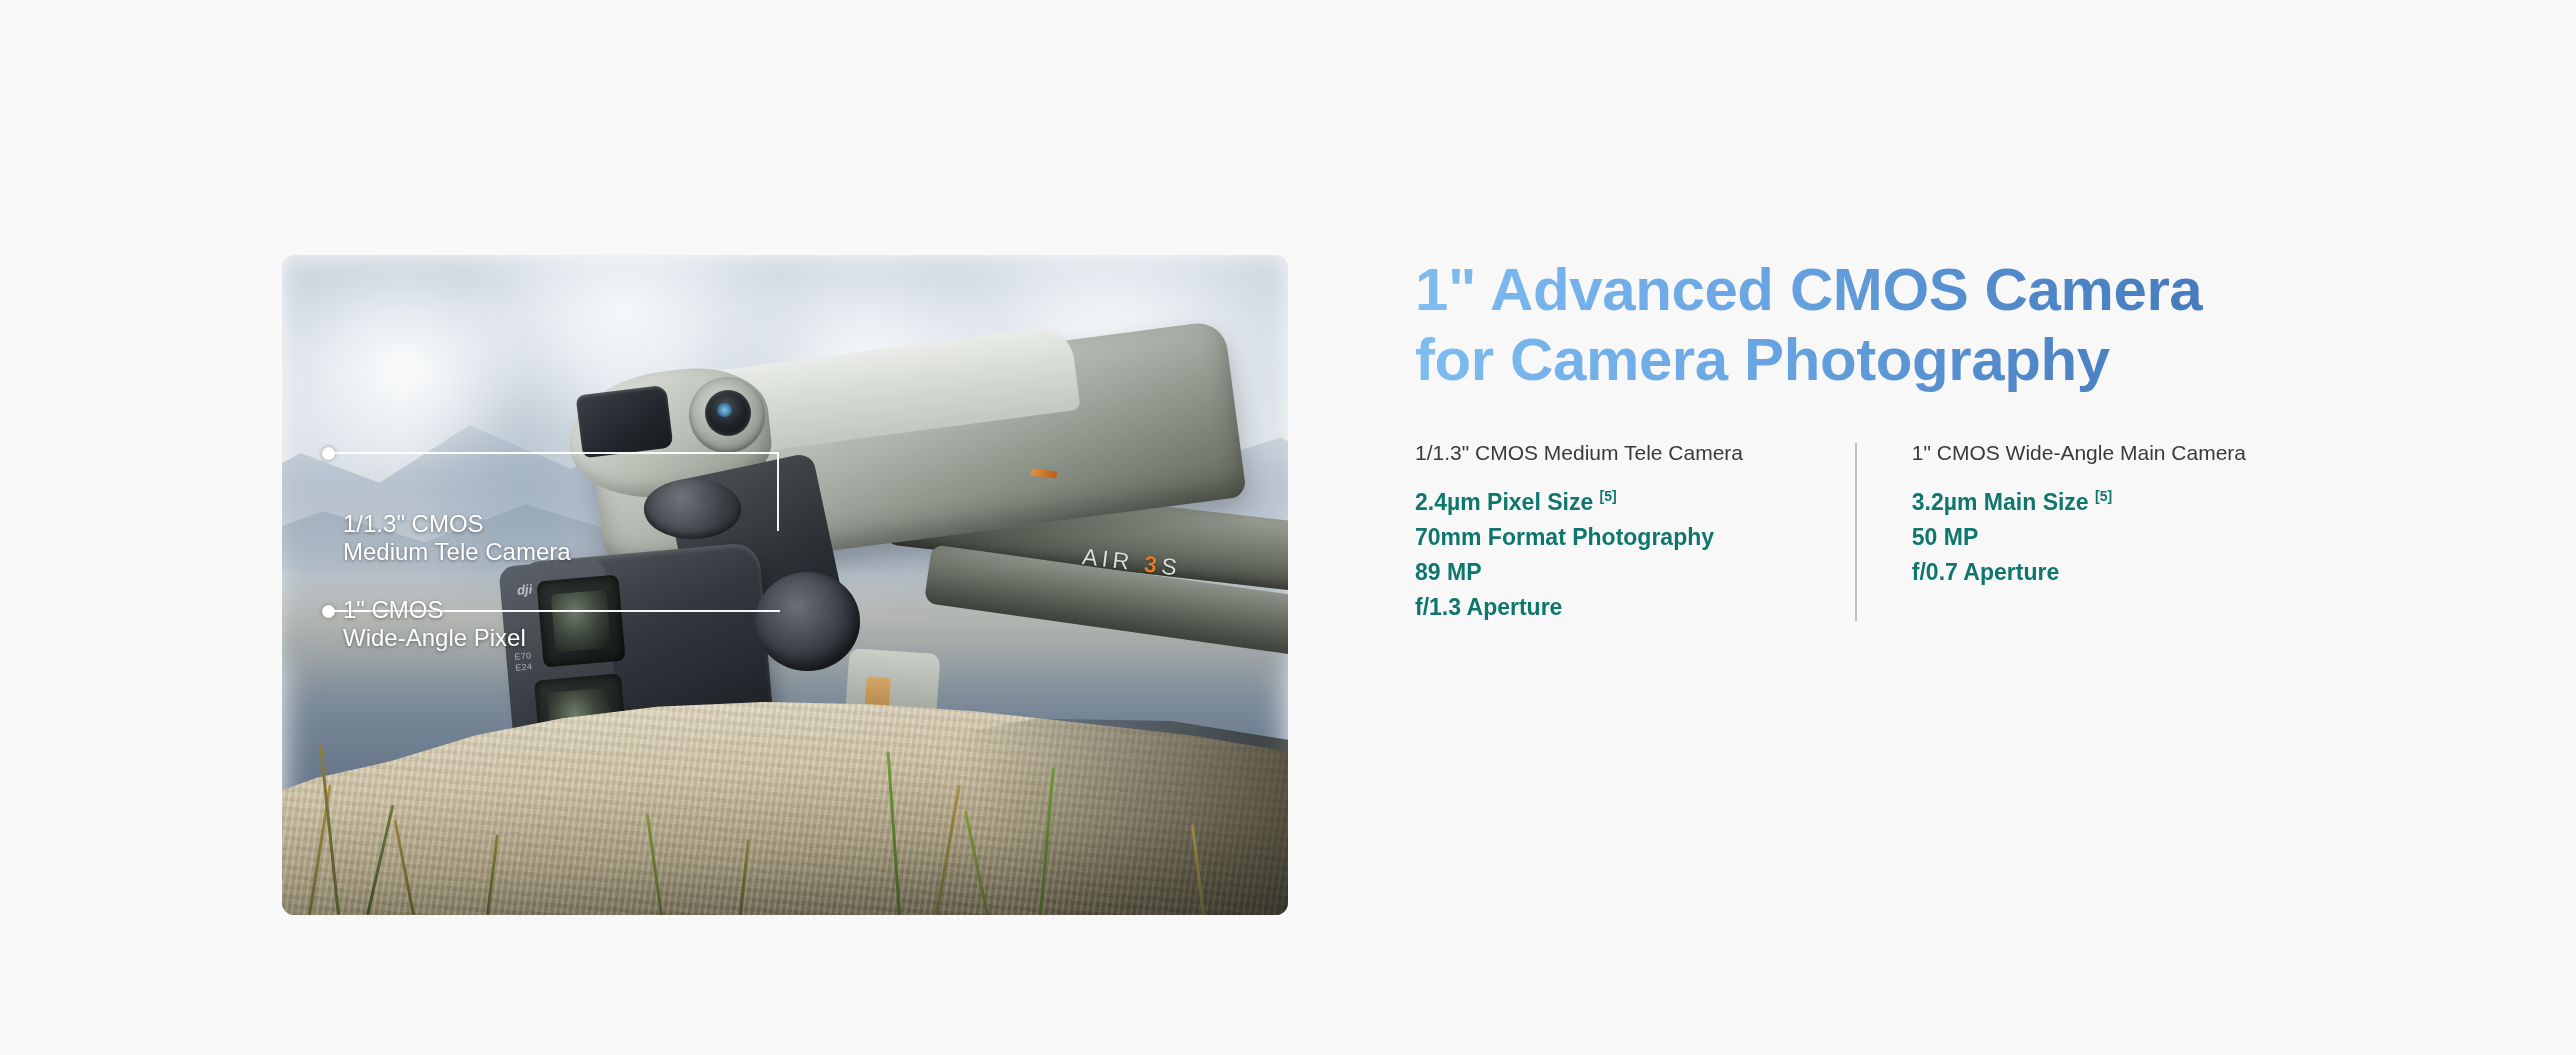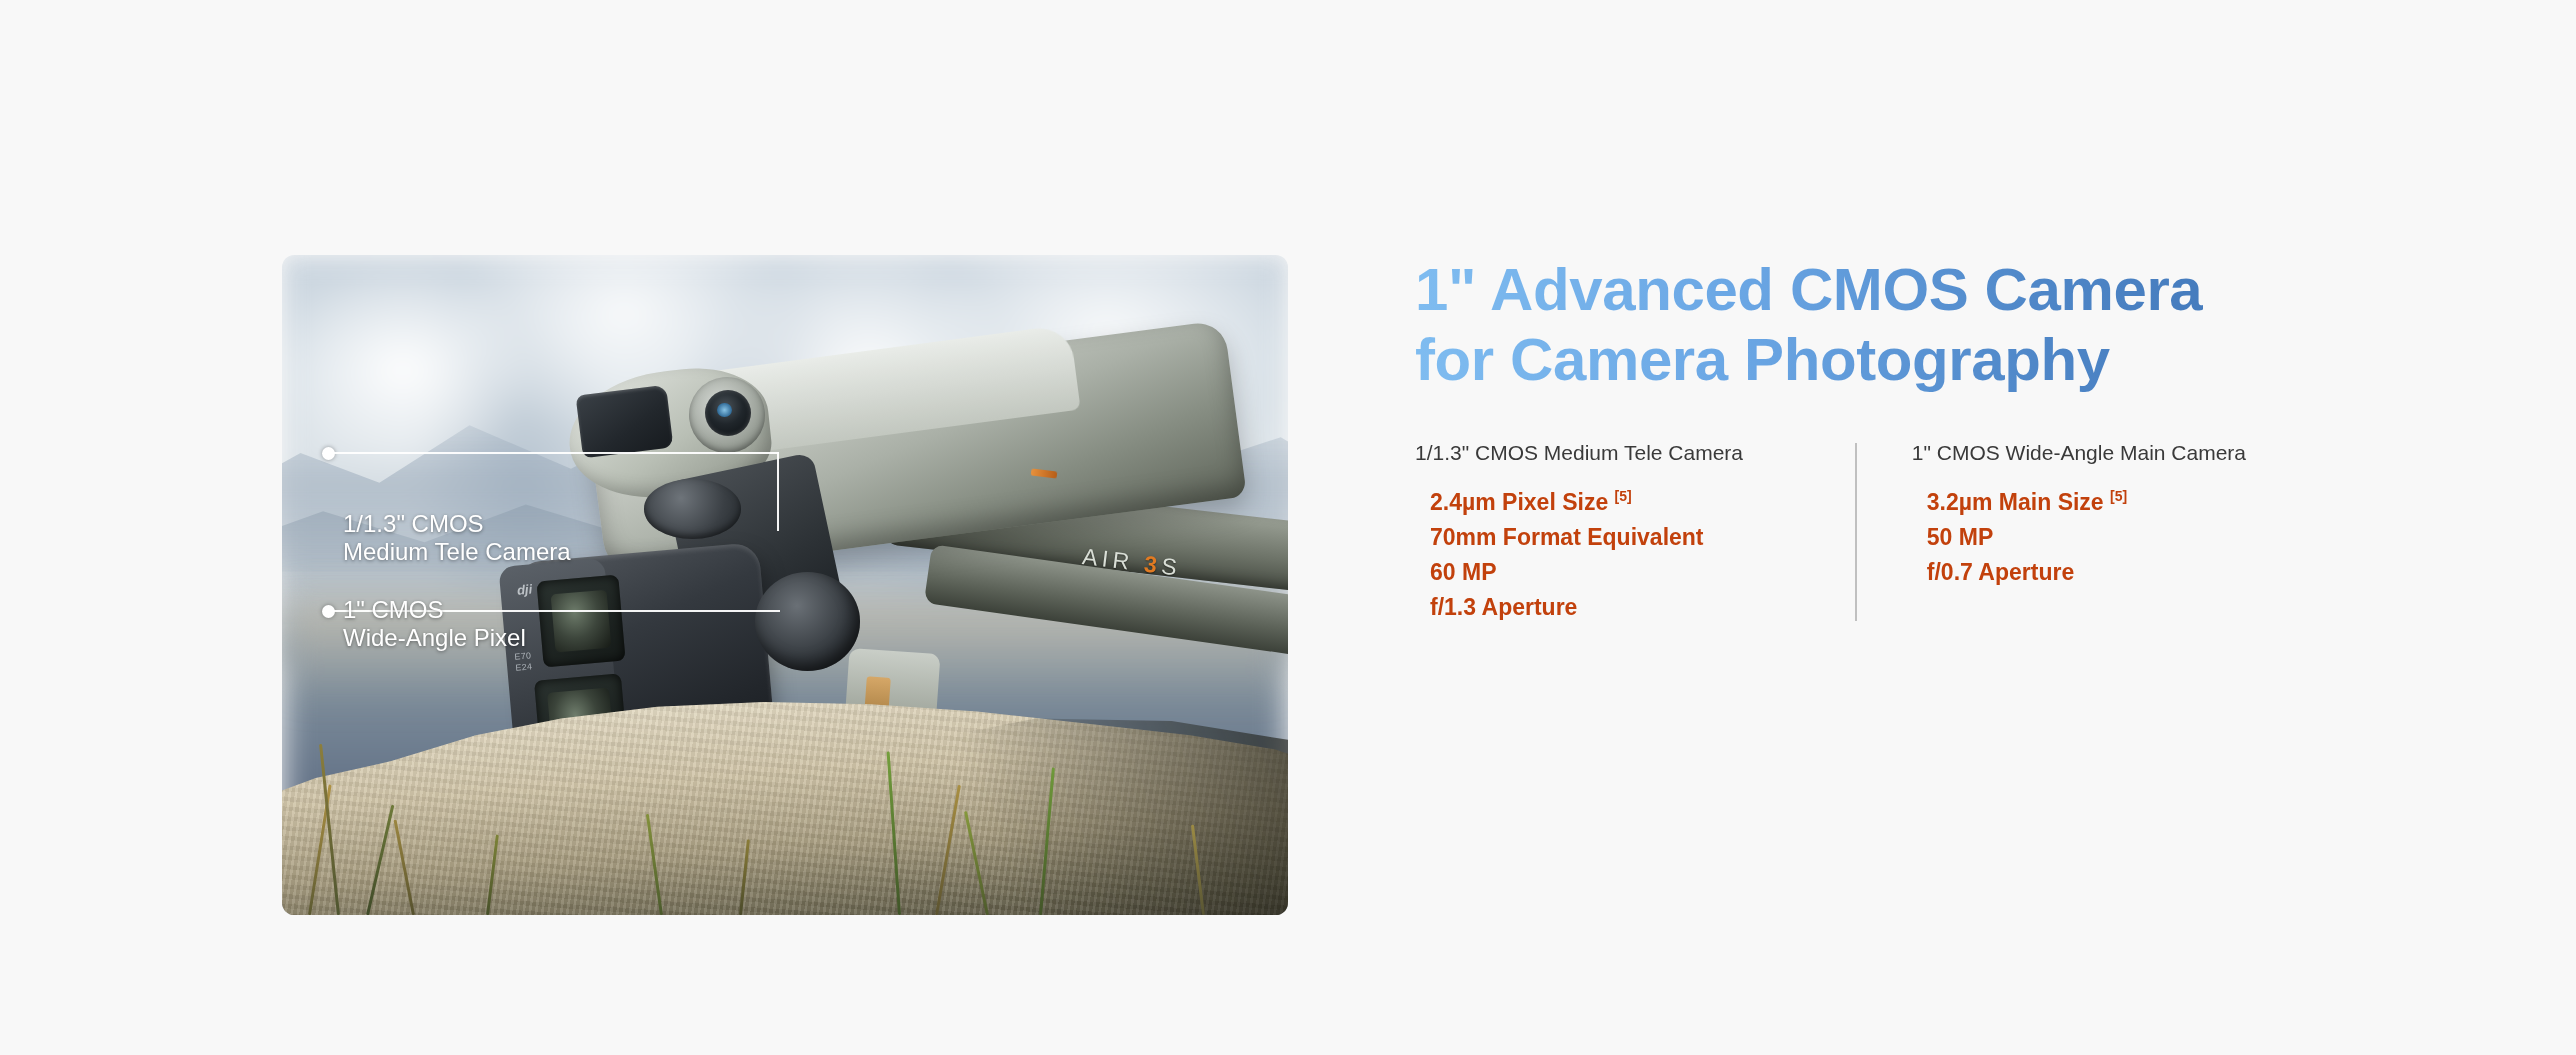--- a/index.html
+++ b/index.html
@@ -314,24 +314,23 @@
   .spec-title{
     font-size:21px;
     color:#3a3a3a;
     font-weight:400;
     margin-bottom:19.4px;
     white-space:nowrap;
   }
   .spec-item{
     font-size:23px;
     font-weight:700;
-    color:#c2410c;
+    color:#0f766e;
     line-height:1.52;
     white-space:nowrap;
-    margin-left:15px;
   }
   .spec-item sup{ font-size:14px; vertical-align:super; font-weight:700; }
 </style>
 </head>
 <body>
 
 <div class="section">
 
   <div class="photo-wrap">
 
@@ -425,24 +424,24 @@
 
     <div class="specs">
 
       <div class="spec-col">
         <div class="spec-title">1/1.3" CMOS Medium Tele Camera</div>
         <div class="spec-item">
           <span>2.4µm Pixel Size</span>
           <sup>[5]</sup>
         </div>
         <div class="spec-item">
-          <span>70mm Format Equivalent</span>
-        </div>
-        <div class="spec-item">
-          <span>60 MP</span>
+          <span>70mm Format Photography</span>
+        </div>
+        <div class="spec-item">
+          <span>89 MP</span>
         </div>
         <div class="spec-item">
           <span>f/1.3 Aperture</span>
         </div>
       </div>
 
       <div class="spec-divider"></div>
 
       <div class="spec-col right">
         <div class="spec-title">1" CMOS Wide-Angle Main Camera</div>

